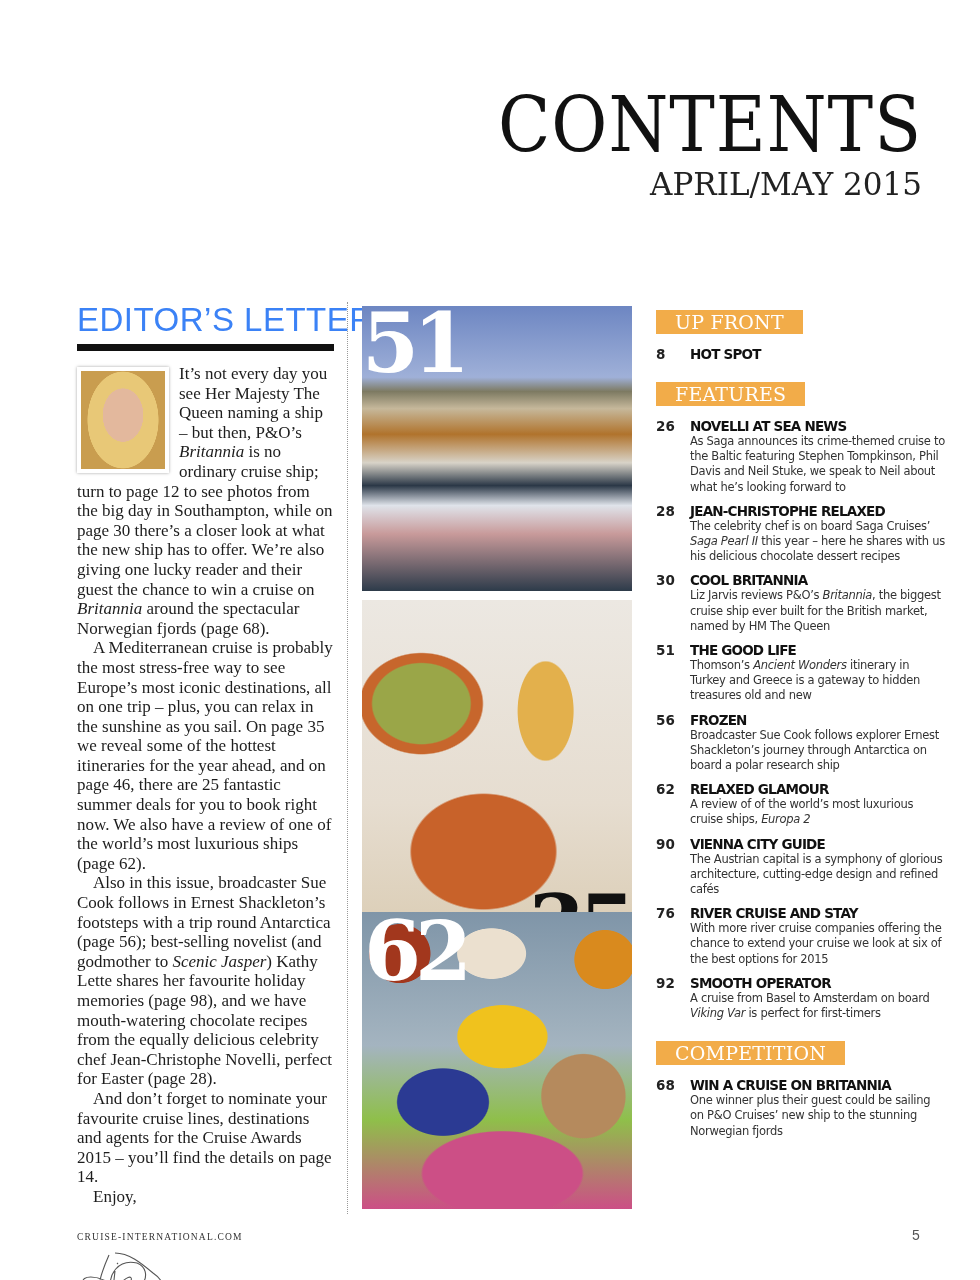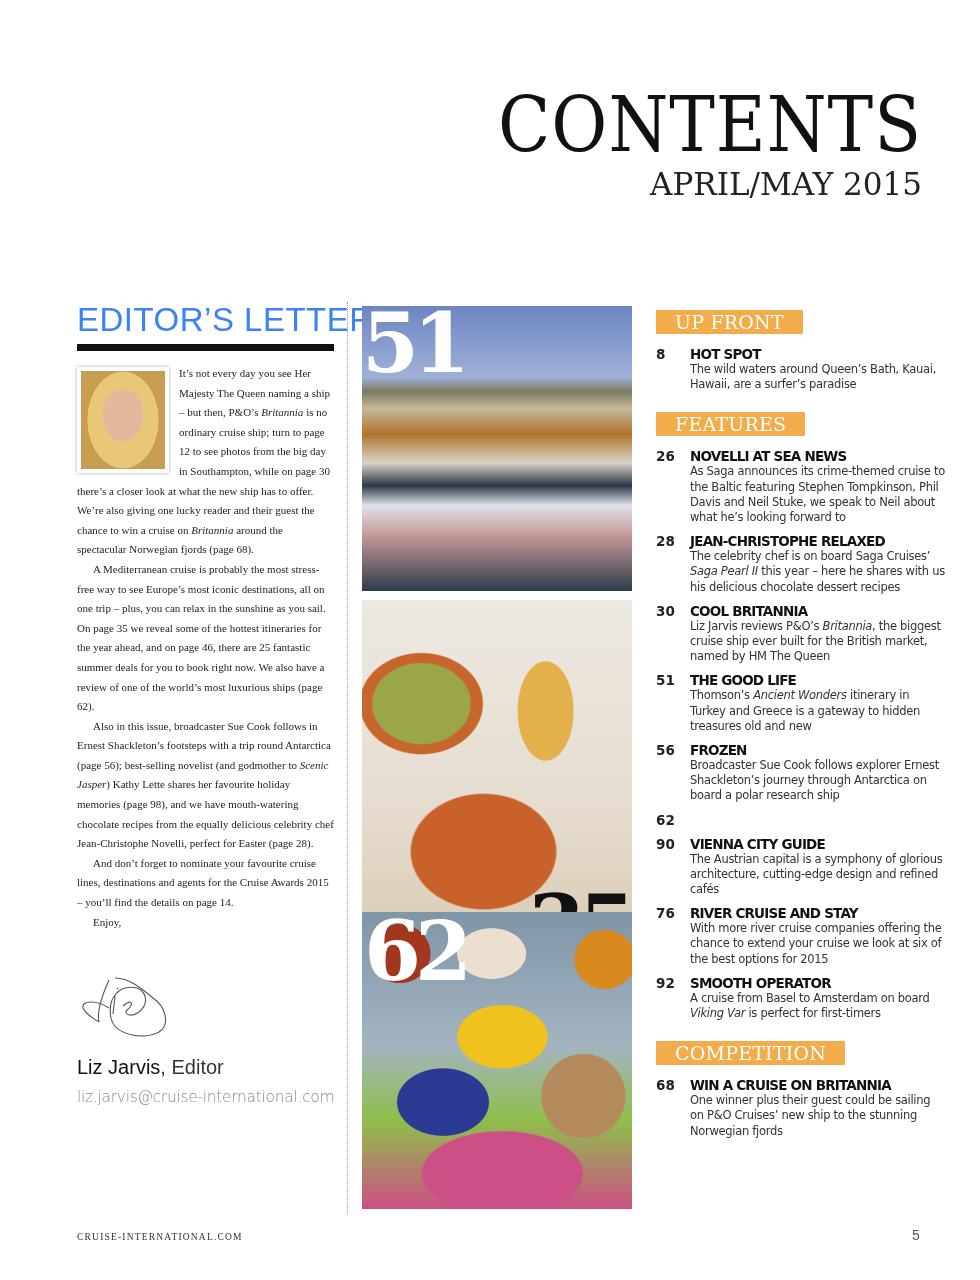--- a/index.html
+++ b/index.html
@@ -8,21 +8,21 @@
     .header { position: absolute; right: 58px; top: 85px; text-align: right; }
     .title { font-family: "DejaVu Serif", serif; font-weight: 200; font-size: 76px; letter-spacing: 1px; line-height: 80px; color: #111; -webkit-text-stroke: 0; font-stretch: condensed; }
     .issue { font-family: "DejaVu Serif", serif; font-size: 31px; line-height: 34px; color: #222; letter-spacing: 0px; margin-top: 2px; }
 
     
     .editor { position: absolute; left: 77px; top: 300px; width: 257px; }
     .editor-heading { font-family: Liberation Sans, sans-serif; font-size: 33px; letter-spacing: 0.5px; color: #3b82f6; line-height: 40px; white-space: nowrap; }
     .editor-rule { height: 7px; background: #111; margin-top: 4px; margin-bottom: 13px; }
     .editor-photo { float: left; width: 84px; height: 98px; margin: 3px 10px 4px 0; padding: 4px; background: #fff; box-shadow: 0 0 3px rgba(0,0,0,0.35); }
     .editor-photo .face { width: 100%; height: 100%; background: radial-gradient(ellipse 40% 45% at 50% 45%, #e3b89d 0 60%, transparent 61%), radial-gradient(ellipse 60% 70% at 50% 50%, #e8c877 0 70%, #c99d4f 71% 100%); }
-    .letter { font-family: "Liberation Serif", serif; font-size: 11px; line-height: 19.6px; color: #1d1d1d; }
+    .letter { font-family: "Liberation Serif", serif; font-size: 17px; line-height: 19.6px; color: #1d1d1d; }
     .letter p { margin: 0; text-indent: 16px; }
     .letter p.first { text-indent: 0; }
     .letter em { font-style: italic; }
     .signature { width: 110px; height: 92px; margin: 16px 0 4px 2px; }
     .sign-name { font-family: Liberation Sans, sans-serif; font-size: 20px; color: #111; margin-top: 6px; line-height: 26px; white-space: nowrap; }
     .sign-name .role { font-weight: 200; color: #333; }
     .sign-email { font-family: "DejaVu Sans", sans-serif; font-weight: 200; font-size: 15.5px; color: #8a8a8a; margin-top: 8px; white-space: nowrap; letter-spacing: -0.3px; }
 
     .footer-site { position: absolute; left: 77px; top: 1232px; font-family: "Liberation Serif", serif; font-size: 9.5px; letter-spacing: 1.2px; color: #333; }
     .page-num { position: absolute; left: 912px; top: 1227px; font-family: "Liberation Sans", sans-serif; font-size: 14px; color: #555; }
@@ -107,21 +107,20 @@
 </div>
 
 <div class="contents">
   <div class="section">
     <div class="section-label">UP FRONT</div>
     <div class="entries">
         <div class="entry">
           <div class="entry-num">8</div>
           <div class="entry-body">
             <div class="entry-title">HOT SPOT</div>
-            <div class="entry-desc">The wild waters around Queen’s Bath, Kauai, Hawaii, are a surfer’s paradise</div>
           </div>
         </div>
       </div>
   </div>
   <div class="section">
     <div class="section-label">FEATURES</div>
     <div class="entries">
         <div class="entry">
           <div class="entry-num">26</div>
           <div class="entry-body">
@@ -152,20 +151,24 @@
         </div>
         <div class="entry">
           <div class="entry-num">56</div>
           <div class="entry-body">
             <div class="entry-title">FROZEN</div>
             <div class="entry-desc">Broadcaster Sue Cook follows explorer Ernest Shackleton’s journey through Antarctica on board a polar research ship</div>
           </div>
         </div>
         <div class="entry">
           <div class="entry-num">62</div>
+          <div class="entry-body">
+            <div class="entry-title">RELAXED GLAMOUR</div>
+            <div class="entry-desc">A review of of the world’s most luxurious cruise ships, <em>Europa 2</em></div>
+          </div>
         </div>
         <div class="entry">
           <div class="entry-num">90</div>
           <div class="entry-body">
             <div class="entry-title">VIENNA CITY GUIDE</div>
             <div class="entry-desc">The Austrian capital is a symphony of glorious architecture, cutting-edge design and refined cafés</div>
           </div>
         </div>
         <div class="entry">
           <div class="entry-num">76</div>

